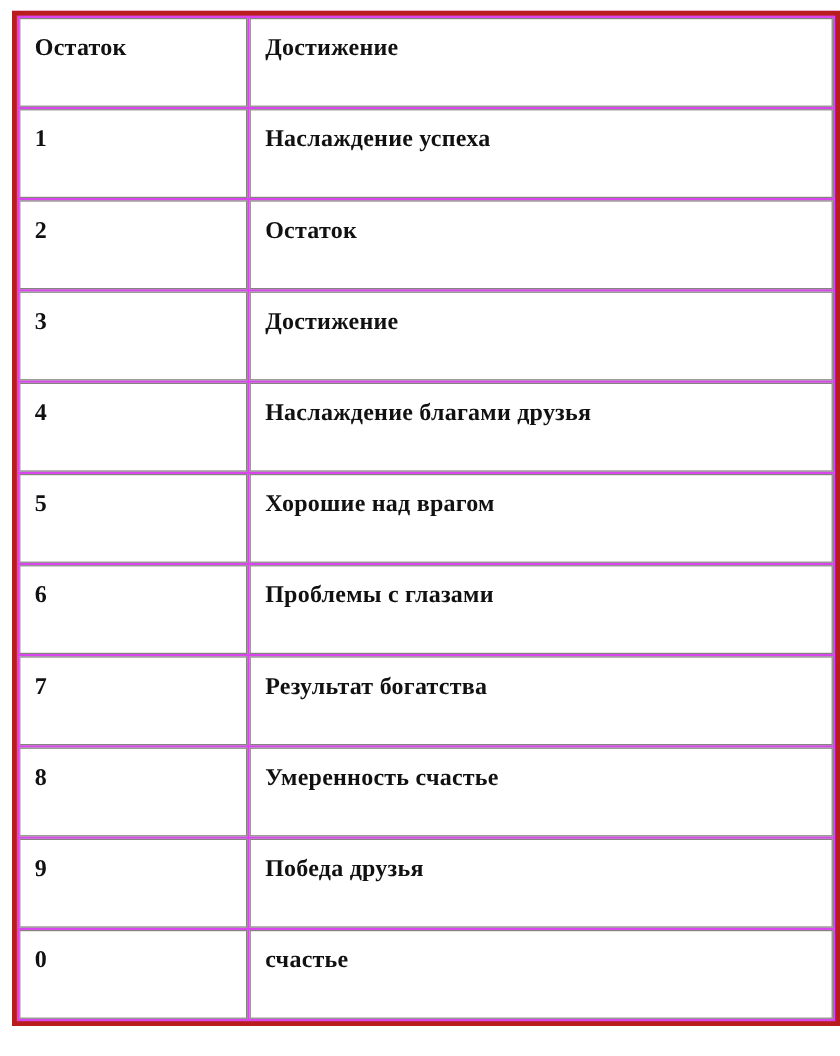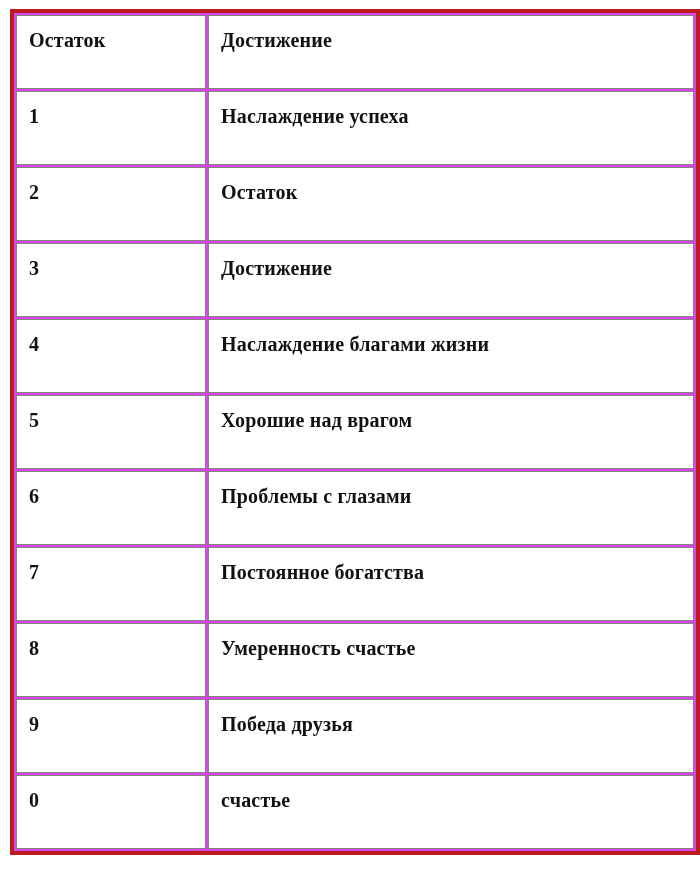--- a/index.html
+++ b/index.html
@@ -58,33 +58,33 @@
     <tr>
       <td>2</td>
       <td>Остаток</td>
     </tr>
     <tr>
       <td>3</td>
       <td>Достижение</td>
     </tr>
     <tr>
       <td>4</td>
-      <td>Наслаждение благами жизни</td>
+      <td>Наслаждение благами друзья</td>
     </tr>
     <tr>
       <td>5</td>
       <td>Хорошие над врагом</td>
     </tr>
     <tr>
       <td>6</td>
       <td>Проблемы с глазами</td>
     </tr>
     <tr>
       <td>7</td>
-      <td>Постоянное богатства</td>
+      <td>Результат богатства</td>
     </tr>
     <tr>
       <td>8</td>
       <td>Умеренность счастье</td>
     </tr>
     <tr>
       <td>9</td>
       <td>Победа друзья</td>
     </tr>
     <tr>

